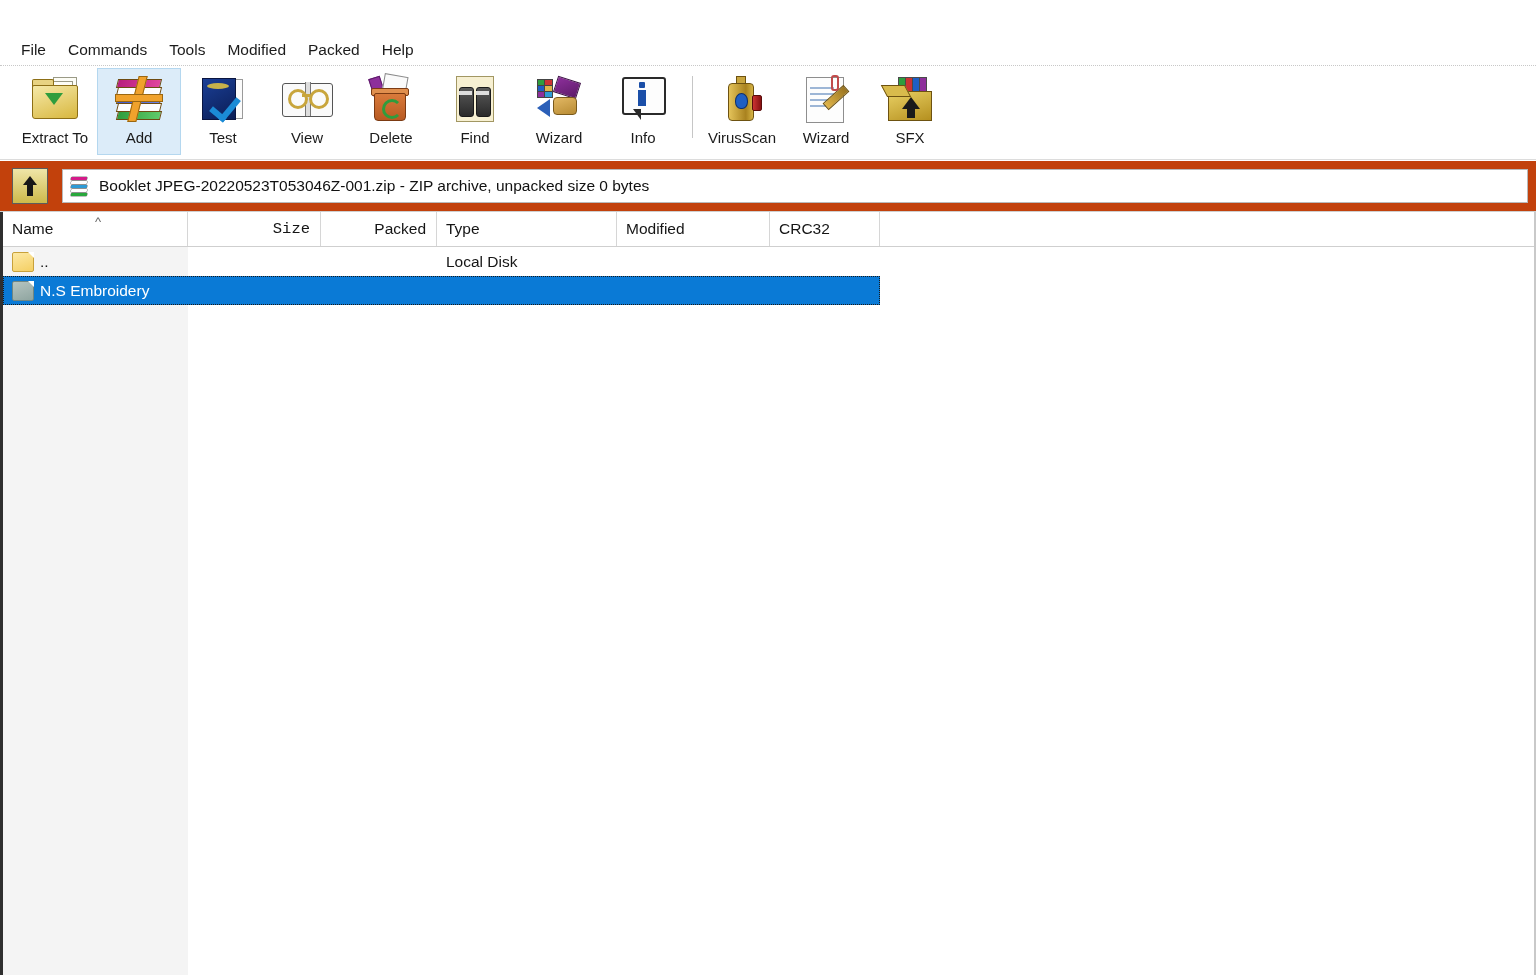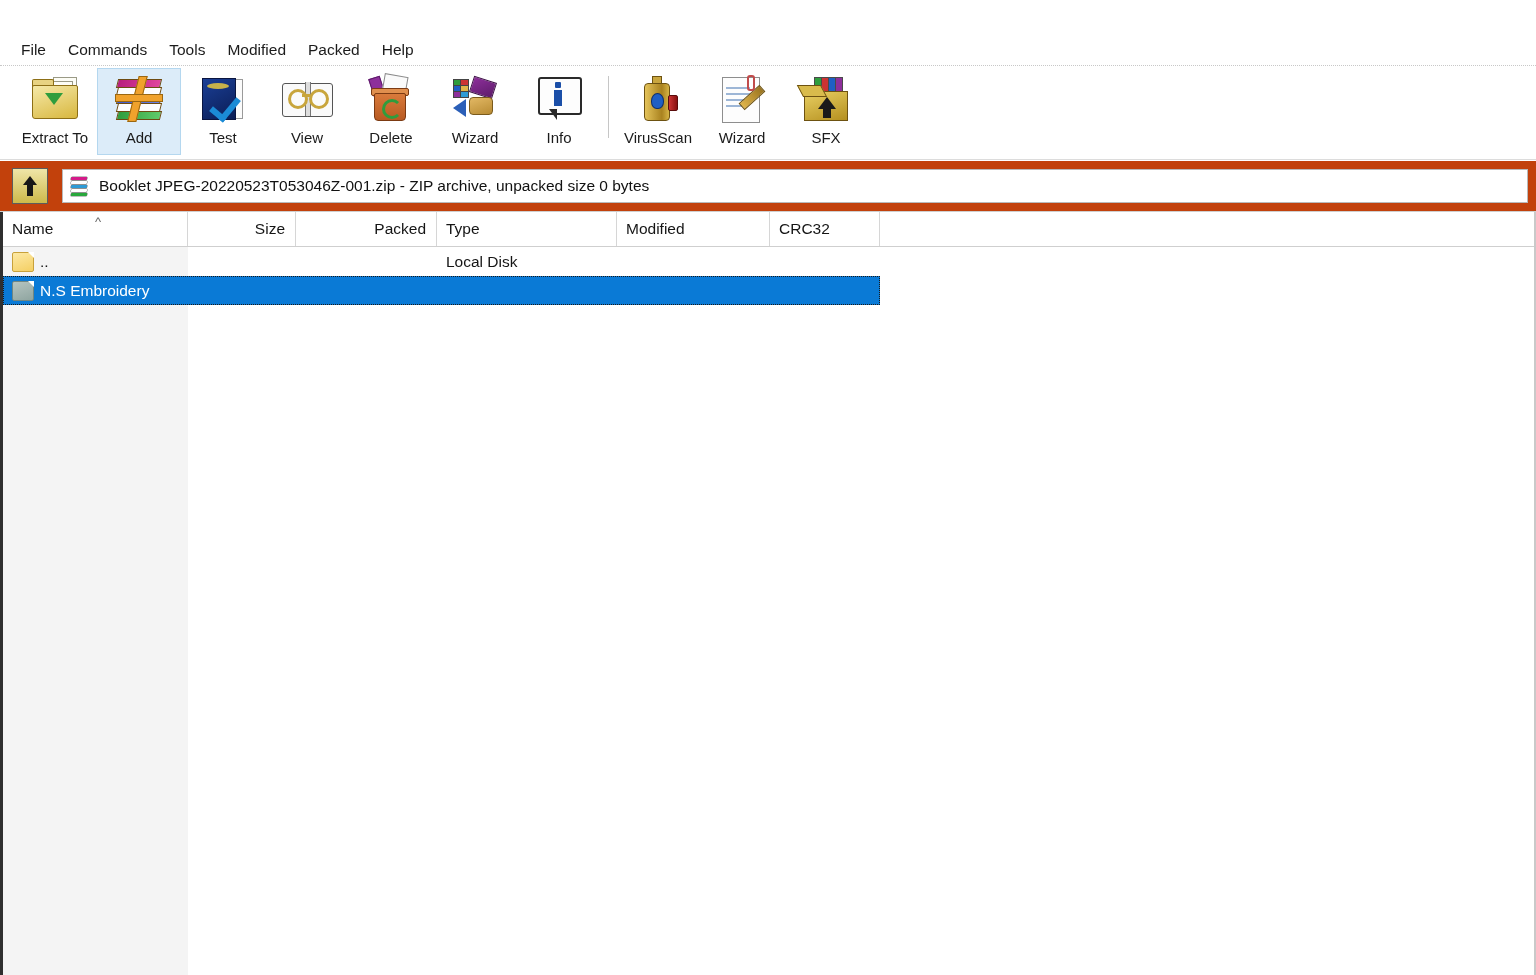--- a/index.html
+++ b/index.html
@@ -377,20 +377,30 @@
       <span class="tb-ico ic-delete">
         <span class="p1"></span>
           <span class="p2"></span>
         <span class="lid"></span>
           <span class="bin"></span>
           <span class="rec"></span>
       </span>
       <span class="tb-label">Delete</span>
     </div>
 
+    <div class="tb-btn">
+      <span class="tb-ico ic-find">
+        <span class="page"></span>
+        <span class="tube tL"></span>
+          <span class="tube tR"></span>
+        <span class="ring rL"></span>
+          <span class="ring rR"></span>
+      </span>
+      <span class="tb-label">Find</span>
+    </div>
 
     <div class="tb-btn">
       <span class="tb-ico ic-wizard">
         <span class="cbar" style="left:6px;top:6px;background:#2f9d3d;"></span>
         <span class="cbar" style="left:13px;top:6px;background:#c33;"></span>
         <span class="cbar" style="left:6px;top:12px;background:#1f5fc4;"></span>
         <span class="cbar" style="left:13px;top:12px;background:#e0b54a;"></span>
         <span class="cbar" style="left:6px;top:18px;background:#8d2f9b;"></span>
         <span class="cbar" style="left:13px;top:18px;background:#2e9bd6;"></span>
         <span class="hat"></span>
@@ -471,21 +481,21 @@
   <div class="listwrap">
     <div class="left-edge"></div>
     <div class="name-col-bg"></div>
     <div class="right-edge"></div>
 
     <div class="header">
       <div class="hcell l" style="left:0px;width:185px;">
         <span>Name</span>
         <span class="sort-caret">^</span>
       </div>
-      <div class="hcell r" style="left:168px;width:125px;">
+      <div class="hcell r" style="left:193px;width:125px;font-family:Liberation Mono, monospace;">
         <span>Size</span>
       </div>
       <div class="hcell r" style="left:310px;width:124px;">
         <span>Packed</span>
       </div>
       <div class="hcell l" style="left:434px;width:180px;">
         <span>Type</span>
       </div>
       <div class="hcell l" style="left:614px;width:153px;">
         <span>Modified</span>

